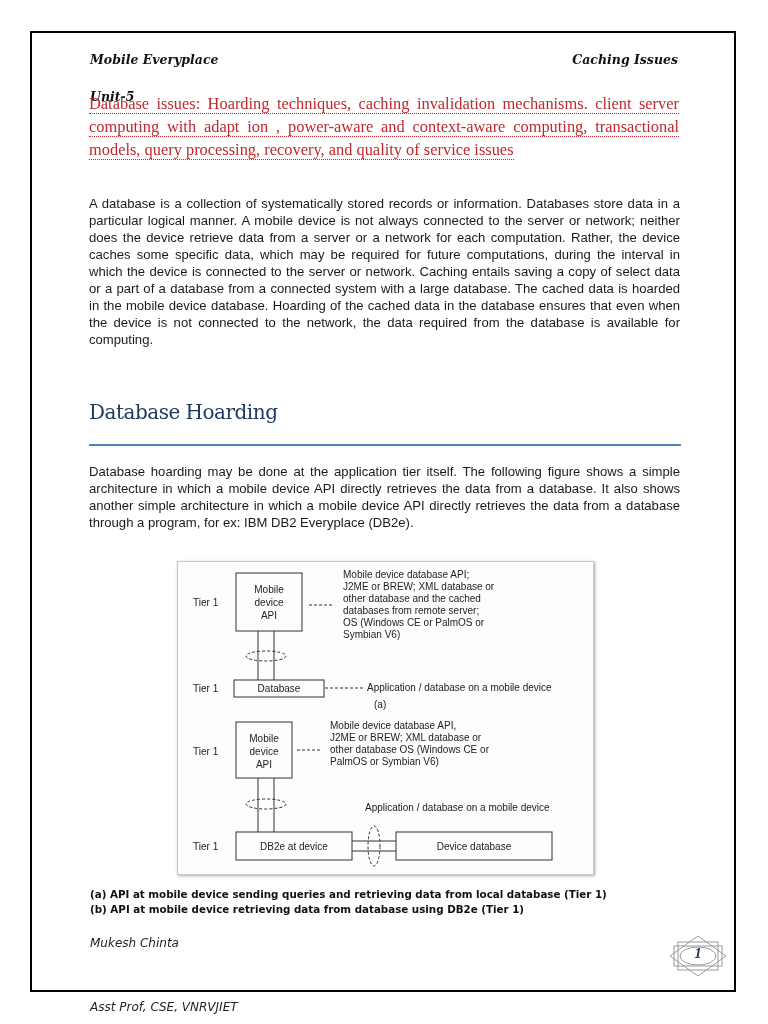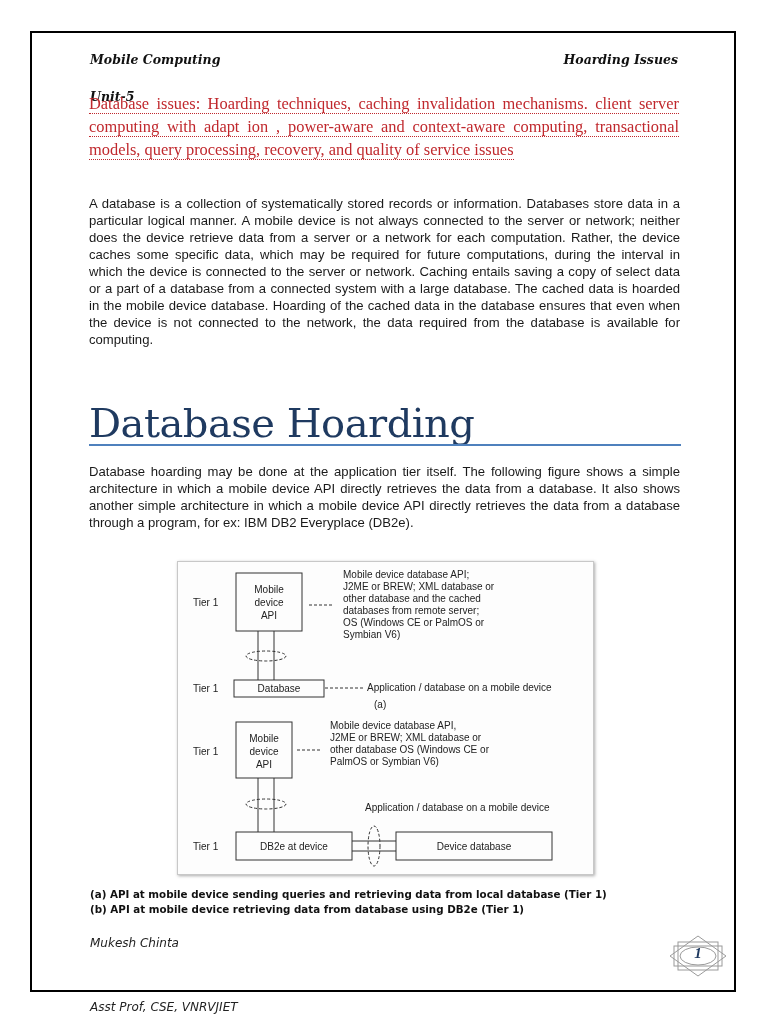--- a/index.html
+++ b/index.html
@@ -20,21 +20,21 @@
   .title-block span { border-bottom: 1px dotted #c0282d; }
   .para {
     position: absolute; left: 89px; width: 591px;
     font-family: "Liberation Sans", sans-serif; font-size: 13.1px; line-height: 17px;
     color: #1a1a1a; text-align: justify; word-spacing: 0px;
   }
   .p1 { top: 195px; }
   .p2 { top: 463px; }
   .section-heading {
     position: absolute; left: 89px; top: 400px; width: 592px;
-    font-family: "DejaVu Serif", serif; font-size: 40px; color: #1f3a60;
+    font-family: "DejaVu Serif", serif; font-size: 20px; color: #1f3a60;
     letter-spacing: -0.5px;
   }
   .heading-rule {
     position: absolute; left: 89px; top: 444px; width: 592px; height: 2px; background: #4f81bd;
   }
   .figure-frame {
     position: absolute; left: 177px; top: 561px; width: 415px; height: 312px;
     border: 1px solid #c8c8c8; box-shadow: 1px 1px 3px #aaa; background: #fdfdfd;
   }
   .figure-frame svg { position: absolute; left: 0; top: 0; }
@@ -55,23 +55,23 @@
   .page-num {
     position: absolute; left: 668px; top: 945px; width: 60px; text-align: center;
     font-family: "Liberation Serif", serif; font-style: italic; font-weight: bold; font-size: 15px; color: #1f3a60;
   }
 </style>
 </head>
 <body>
 
 <div class="page-border"></div>
 
-<div class="hdr hdr-left">Mobile Computing</div>
+<div class="hdr hdr-left">Mobile Everyplace</div>
 <div class="hdr hdr-unit">Unit-5</div>
-<div class="hdr hdr-right">Hoarding Issues</div>
+<div class="hdr hdr-right">Caching Issues</div>
 
 <div class="title-block"><span>Database issues: Hoarding techniques, caching invalidation mechanisms. client server computing with adapt ion , power-aware and context-aware computing, transactional models, query processing, recovery, and quality of service issues</span></div>
 
 <div class="para p1">A database is a collection of systematically stored records or information. Databases store data in a particular logical manner. A mobile device is not always connected to the server or network; neither does the device retrieve data from a server or a network for each computation. Rather, the device caches some specific data, which may be required for future computations, during the interval in which the device is connected to the server or network. Caching entails saving a copy of select data or a part of a database from a connected system with a large database. The cached data is hoarded in the mobile device database. Hoarding of the cached data in the database ensures that even when the device is not connected to the network, the data required from the database is available for computing.</div>
 
 <div class="section-heading">Database Hoarding</div>
 <div class="heading-rule"></div>
 
 <div class="para p2">Database hoarding may be done at the application tier itself. The following figure shows a simple architecture in which a mobile device API directly retrieves the data from a database. It also shows another simple architecture in which a mobile device API directly retrieves the data from a database through a program, for ex: IBM DB2 Everyplace (DB2e).</div>
 

